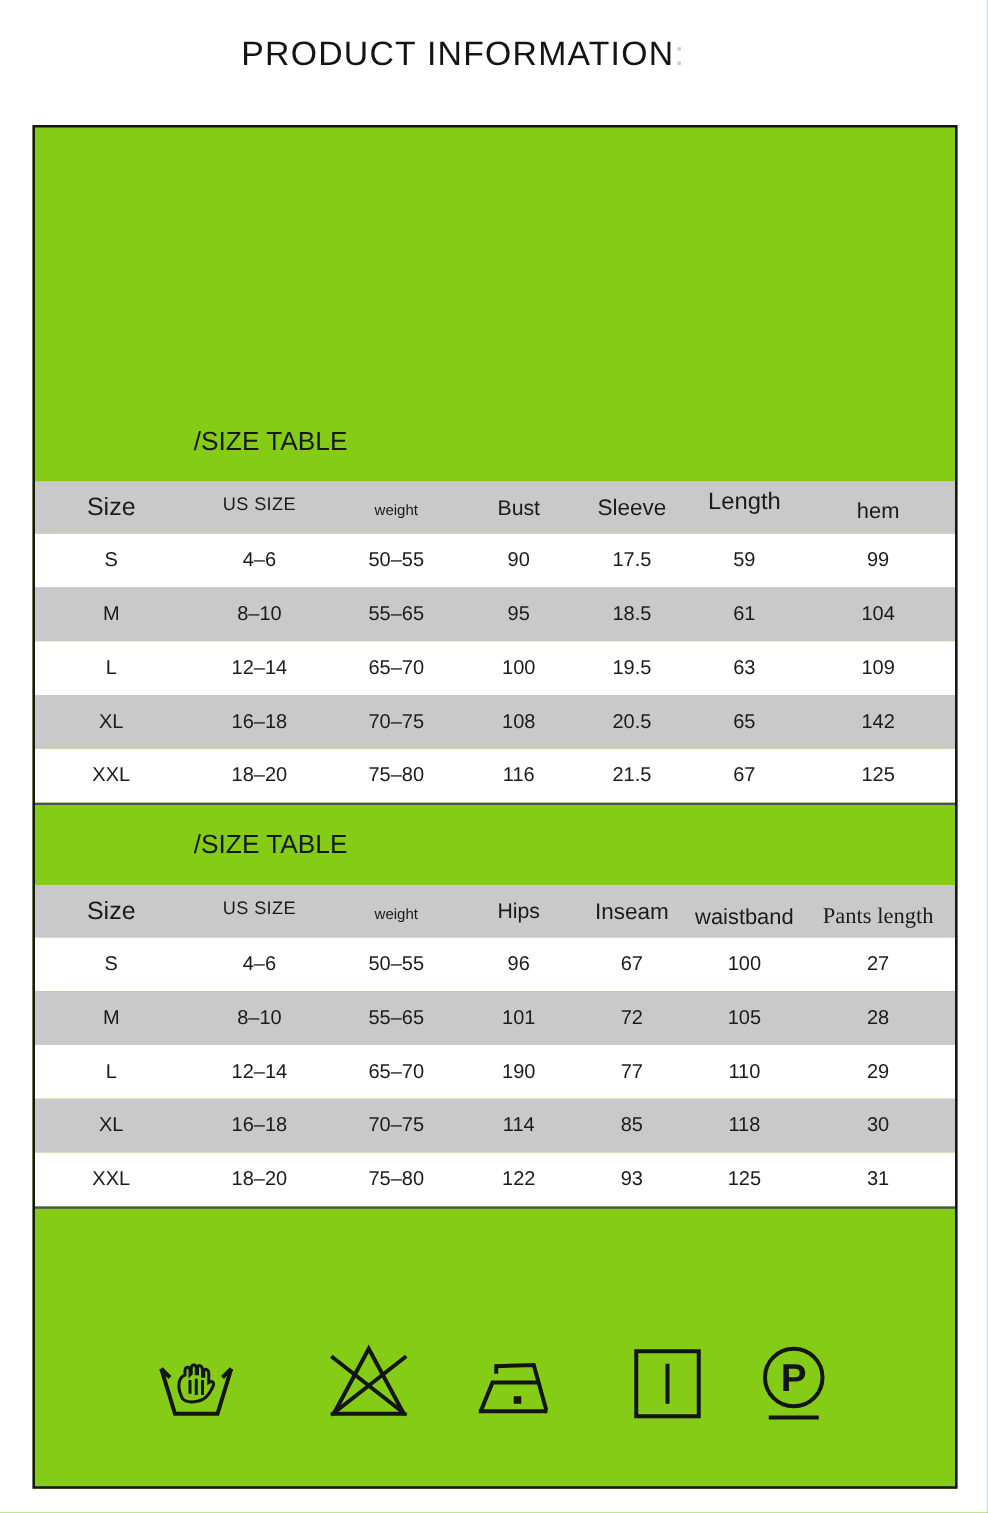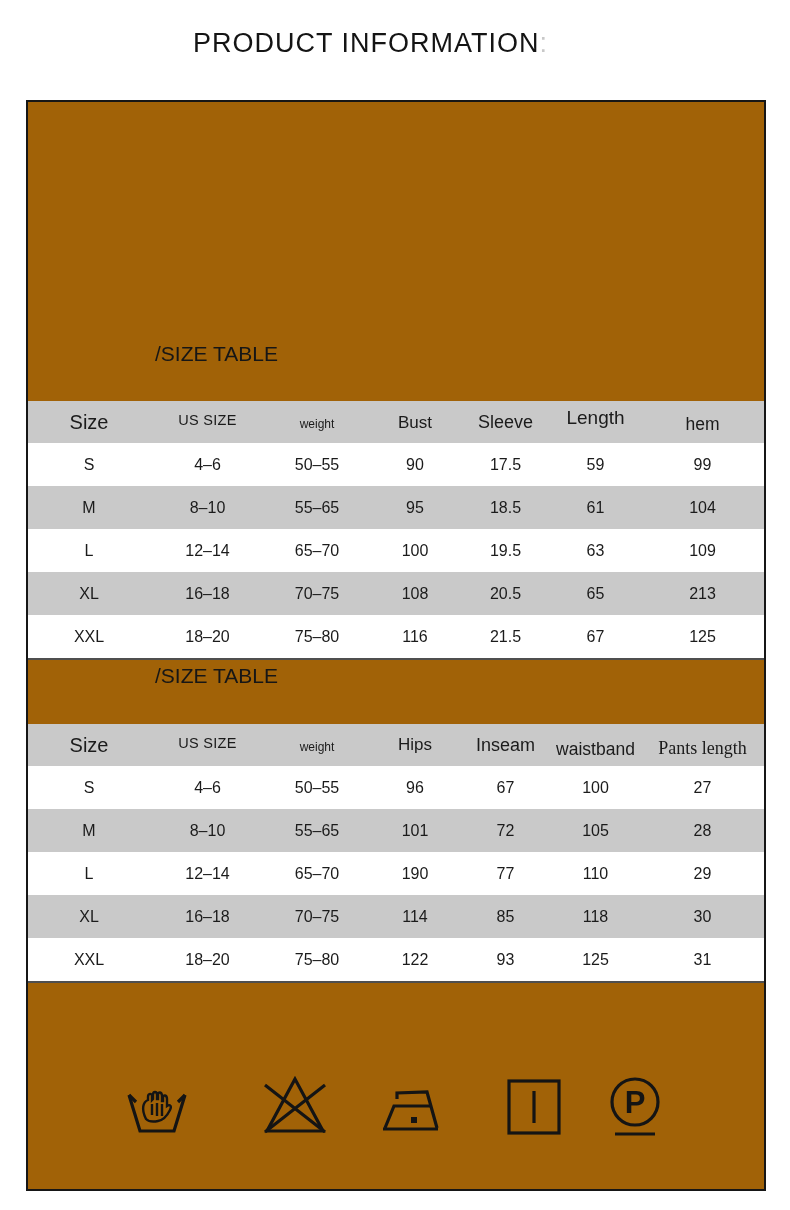--- a/index.html
+++ b/index.html
@@ -8,36 +8,36 @@
     font-family:"Liberation Sans","DejaVu Sans",sans-serif;color:#1b1b1b;
     overflow:hidden;
   }
   .page-title{
     position:absolute;left:193px;top:28px;font-size:27px;letter-spacing:1px;
     color:#141414;font-weight:500;white-space:nowrap;
   }
   .title-colon{color:#c8c8c8;}
   .product-box{
     position:absolute;left:26px;top:100px;width:736px;height:1087px;
-    border:2px solid #161616;background:#a16207;
+    border:2px solid #161616;background:#84cc16;
   }
   .size-heading{
     position:absolute;left:127px;font-size:21px;color:#161616;white-space:nowrap;
   }
   .heading-1{top:240px;}
   .heading-2{top:562px;}
   .size-table{position:absolute;left:0;width:736px;}
   .table-1{top:283px;}
   .table-2{top:606px;}
   .thead,.trow{
     display:grid;
     grid-template-columns:122px 115px 104px 92px 89px 91px 1fr;
     align-items:center;text-align:center;
   }
-  .thead{height:42px;background:#c9c9c9;margin-top:16px;}
+  .thead{height:42px;background:#c9c9c9;}
   .trow{height:43px;background:#ffffff;font-size:16px;}
   .trow.alt{background:#c9c9c9;}
   .tbody{border-bottom:2px solid #4f4f4f;}
   .hcell{display:block;}
   .h0{font-size:20px;}
   .h1{font-size:14.5px;letter-spacing:.3px;transform:translateY(-2px);}
   .h2{font-size:12px;transform:translateY(2px);}
   .h3{font-size:17px;transform:translateY(1px);}
   .h4{font-size:18px;}
   .h5{font-size:19px;transform:translateY(-4px);}
@@ -98,21 +98,21 @@
           <div class="cell">63</div>
           <div class="cell">109</div>
         </div>
         <div class="trow alt">
           <div class="cell">XL</div>
           <div class="cell">16–18</div>
           <div class="cell">70–75</div>
           <div class="cell">108</div>
           <div class="cell">20.5</div>
           <div class="cell">65</div>
-          <div class="cell">213</div>
+          <div class="cell">142</div>
         </div>
         <div class="trow">
           <div class="cell">XXL</div>
           <div class="cell">18–20</div>
           <div class="cell">75–80</div>
           <div class="cell">116</div>
           <div class="cell">21.5</div>
           <div class="cell">67</div>
           <div class="cell">125</div>
         </div>

